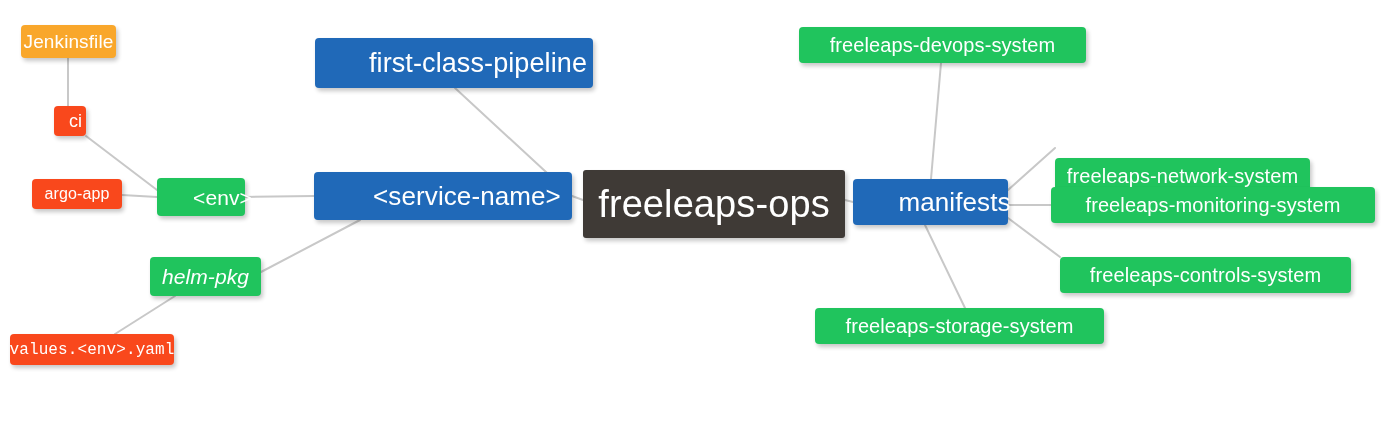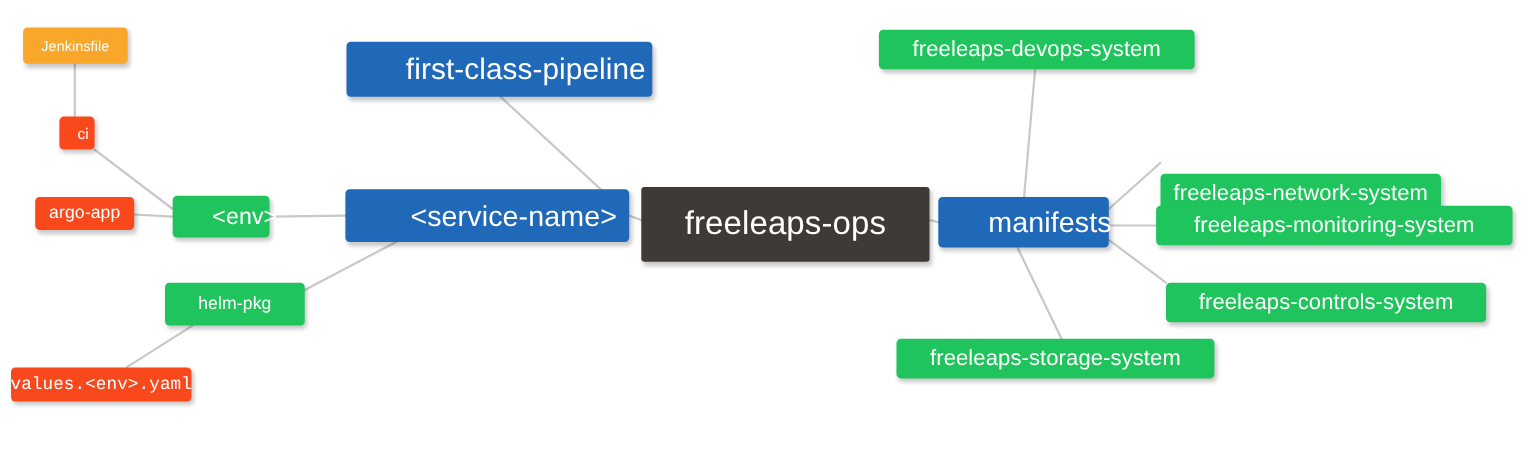--- a/index.html
+++ b/index.html
@@ -61,59 +61,59 @@
       <line x1="157" y1="197" x2="122" y2="195" stroke="#c8c8c8" stroke-width="2" stroke-linecap="round"></line>
       <line x1="68" y1="106" x2="68" y2="58" stroke="#c8c8c8" stroke-width="2" stroke-linecap="round"></line>
       <line x1="175" y1="296" x2="115" y2="334" stroke="#c8c8c8" stroke-width="2" stroke-linecap="round"></line>
       <line x1="931" y1="179" x2="941" y2="63" stroke="#c8c8c8" stroke-width="2" stroke-linecap="round"></line>
       <line x1="1008" y1="190" x2="1055" y2="148" stroke="#c8c8c8" stroke-width="2" stroke-linecap="round"></line>
       <line x1="1008" y1="205" x2="1051" y2="205" stroke="#c8c8c8" stroke-width="2" stroke-linecap="round"></line>
       <line x1="1008" y1="218" x2="1060" y2="257" stroke="#c8c8c8" stroke-width="2" stroke-linecap="round"></line>
       <line x1="925" y1="225" x2="965" y2="308" stroke="#c8c8c8" stroke-width="2" stroke-linecap="round"></line>
     </svg>
   <div id="node-layer">
-      <div class="node node-root" style="left: 583px; top: 170px; width: 262px; height: 68px; font-size: 30px; background: rgb(63, 58, 54);">
+      <div class="node node-root" style="left: 583px; top: 170px; width: 262px; height: 68px; font-size: 38px; background: rgb(63, 58, 54);">
         <span>freeleaps-ops</span>
       </div>
       <div class="node node-blue" style="left: 314px; top: 172px; width: 258px; height: 48px; font-size: 26px; background: rgb(32, 105, 184);">
         <span>&lt;service-name&gt;</span>
       </div>
       <div class="node node-blue" style="left: 315px; top: 38px; width: 278px; height: 50px; font-size: 27px; background: rgb(32, 105, 184);">
         <span>first-class-pipeline</span>
       </div>
       <div class="node node-blue" style="left: 853px; top: 179px; width: 155px; height: 46px; font-size: 26px; background: rgb(32, 105, 184);">
         <span>manifests</span>
       </div>
       <div class="node node-green" style="left: 157px; top: 178px; width: 88px; height: 38px; font-size: 21px; background: rgb(32, 196, 93); padding-left: 43px;">
         <span>&lt;env&gt;</span>
       </div>
-      <div class="node node-green" style="left: 150px; top: 257px; width: 127px; height: 39px; font-size: 16px; background: rgb(32, 196, 93);">
+      <div class="node node-green" style="left: 150px; top: 257px; width: 111px; height: 39px; font-size: 21px; background: rgb(32, 196, 93); font-style: italic;">
         <span>helm-pkg</span>
       </div>
       <div class="node node-green" style="left: 799px; top: 27px; width: 287px; height: 36px; font-size: 20px; background: rgb(32, 196, 93);">
         <span>freeleaps-devops-system</span>
       </div>
       <div class="node node-green" style="left: 1055px; top: 112px; width: 255px; height: 36px; font-size: 20px; background: rgb(32, 196, 93); margin-top: 46px;">
         <span>freeleaps-network-system</span>
       </div>
       <div class="node node-green" style="left: 1051px; top: 187px; width: 324px; height: 36px; font-size: 20px; background: rgb(32, 196, 93);">
         <span>freeleaps-monitoring-system</span>
       </div>
       <div class="node node-green" style="left: 1060px; top: 257px; width: 291px; height: 36px; font-size: 20px; background: rgb(32, 196, 93); text-align: center;">
         <span>freeleaps-controls-system</span>
       </div>
       <div class="node node-green" style="left: 815px; top: 308px; width: 289px; height: 36px; font-size: 20px; background: rgb(32, 196, 93);">
         <span>freeleaps-storage-system</span>
       </div>
-      <div class="node node-red" style="left: 54px; top: 106px; width: 32px; height: 30px; font-size: 14px; background: rgb(249, 72, 28); padding-left: 11px;">
+      <div class="node node-red" style="left: 54px; top: 106px; width: 32px; height: 30px; font-size: 18px; background: rgb(249, 72, 28); padding-left: 11px;">
         <span>ci</span>
       </div>
       <div class="node node-red" style="left: 32px; top: 179px; width: 90px; height: 30px; font-size: 16px; background: rgb(249, 72, 28);">
         <span>argo-app</span>
       </div>
       <div class="node node-red" style="left: 10px; top: 334px; width: 164px; height: 31px; font-size: 16px; background: rgb(249, 72, 28); font-family: Liberation Mono, monospace;">
         <span>values.&lt;env&gt;.yaml</span>
       </div>
-      <div class="node node-orange" style="left: 21px; top: 25px; width: 95px; height: 33px; font-size: 13px; background: rgb(249, 167, 43);">
+      <div class="node node-orange" style="left: 21px; top: 25px; width: 95px; height: 33px; font-size: 19px; background: rgb(249, 167, 43);">
         <span>Jenkinsfile</span>
       </div>
     </div>
 </div>
 
 </body></html>

